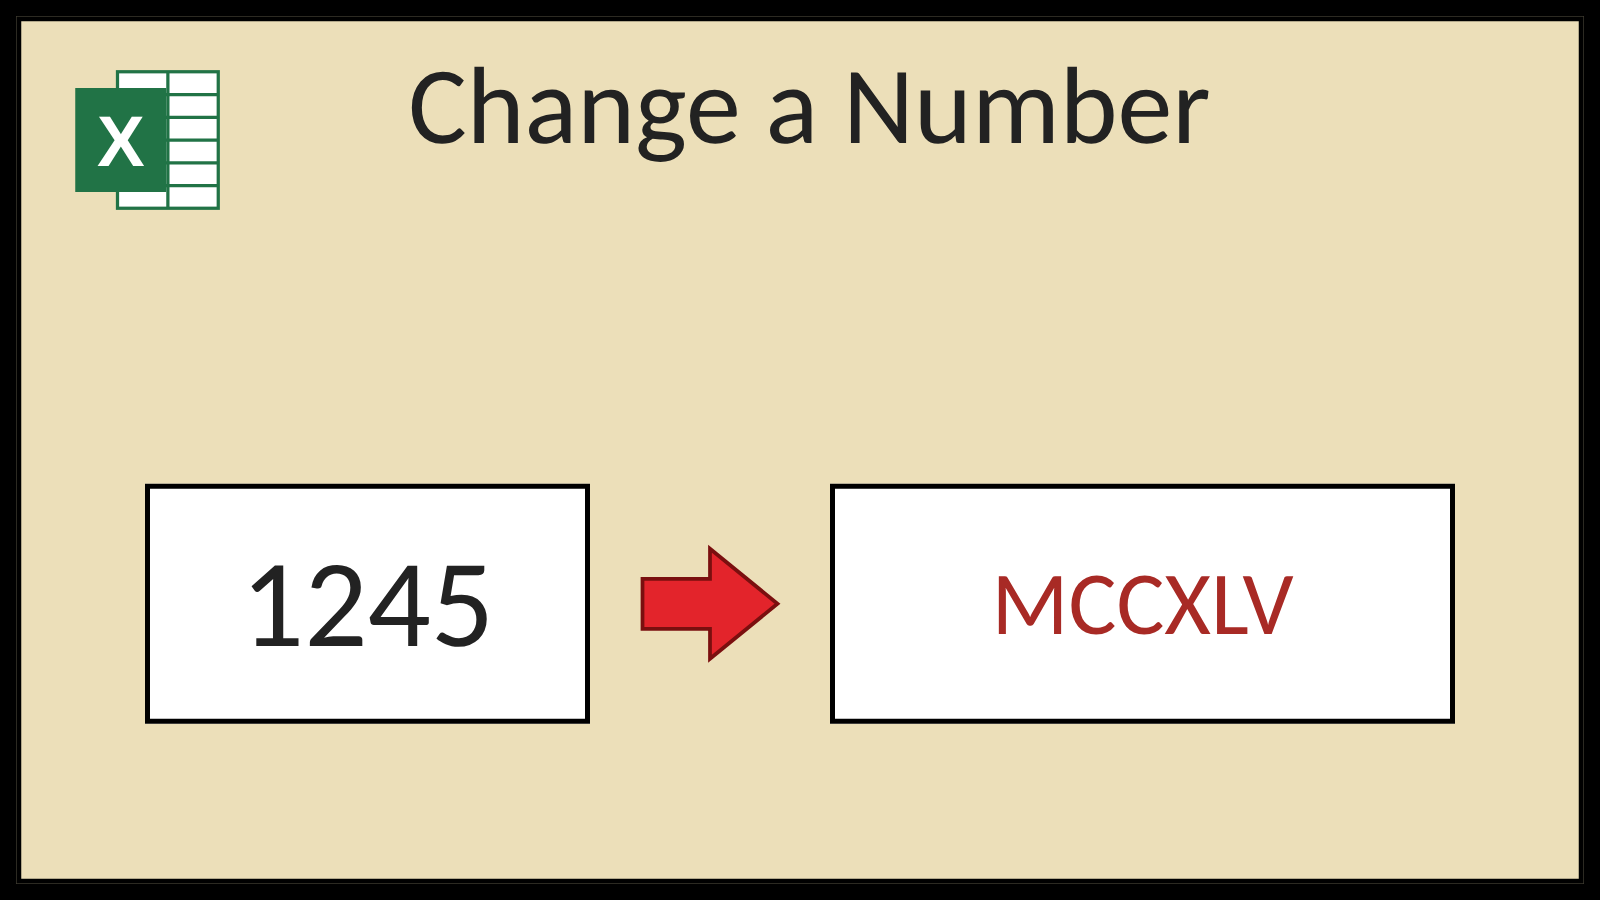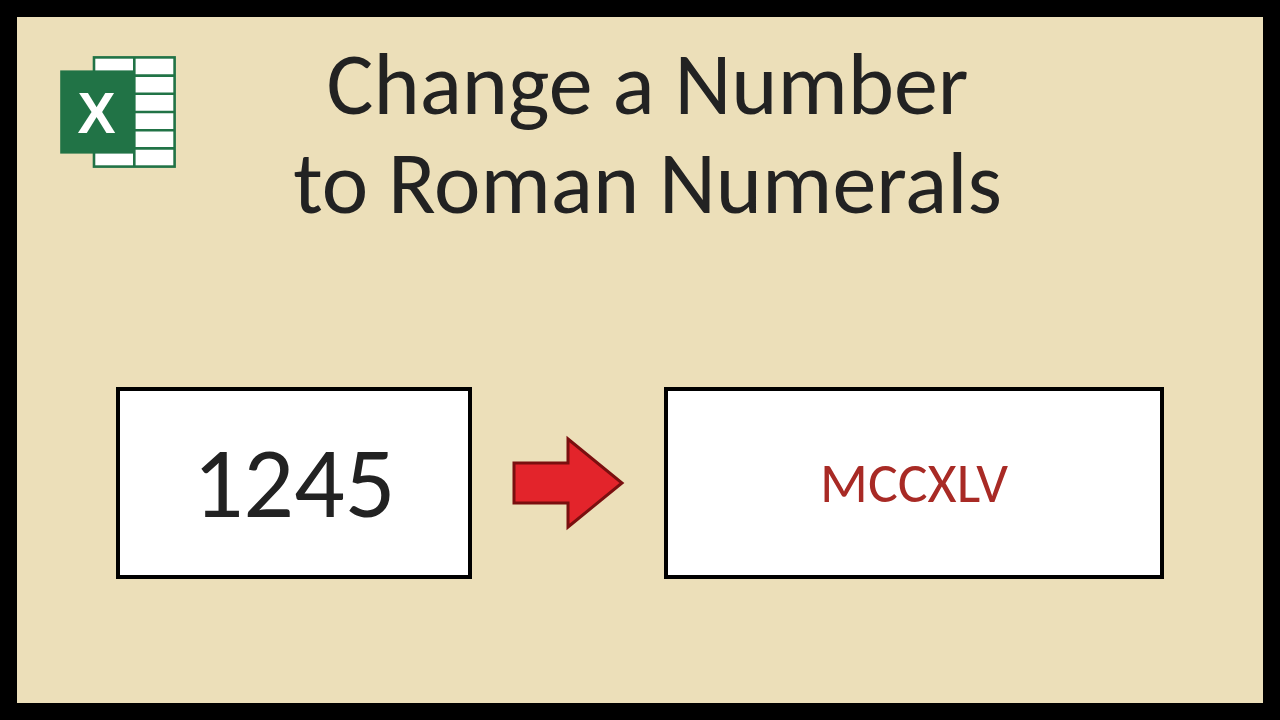--- a/index.html
+++ b/index.html
@@ -57,21 +57,21 @@
       height: 192px;
     }
     .box-input {
       width: 356px;
       font-size: 100px;
       color: #222;
       padding: 0 32px;
     }
     .box-output {
       width: 500px;
-      font-size: 56px;
+      font-size: 72px;
       color: #a82a25;
       padding: 0 30px;
     }
     .arrow {
       width: 120px;
       height: 100px;
       flex-shrink: 0;
     }
   </style>
 </head>
@@ -88,21 +88,20 @@
       <line x1="30" y1="50" x2="92" y2="50" stroke="#217346" stroke-width="2"></line>
       <line x1="30" y1="64" x2="92" y2="64" stroke="#217346" stroke-width="2"></line>
       <line x1="30" y1="78" x2="92" y2="78" stroke="#217346" stroke-width="2"></line>
       <rect x="4" y="18" width="56" height="64" fill="#217346"></rect>
       <text x="32" y="66" font-family="Arial" font-size="44" font-weight="bold" fill="#fff" text-anchor="middle">X</text>
     </svg>
   </div>
 
   <div class="title">
     <span>Change a Number</span><br>
-    <span>to Roman Numerals</span>
   </div>
 
   <div class="conversion">
     <div class="box box-input">
       <span>1245</span>
     </div>
 
     <div class="arrow">
       <svg viewBox="0 0 120 100" width="120" height="100">
         <polygon points="6,30 60,30 60,6 114,50 60,94 60,70 6,70" fill="#e3242b" stroke="#7a0f0f" stroke-width="3"></polygon>

